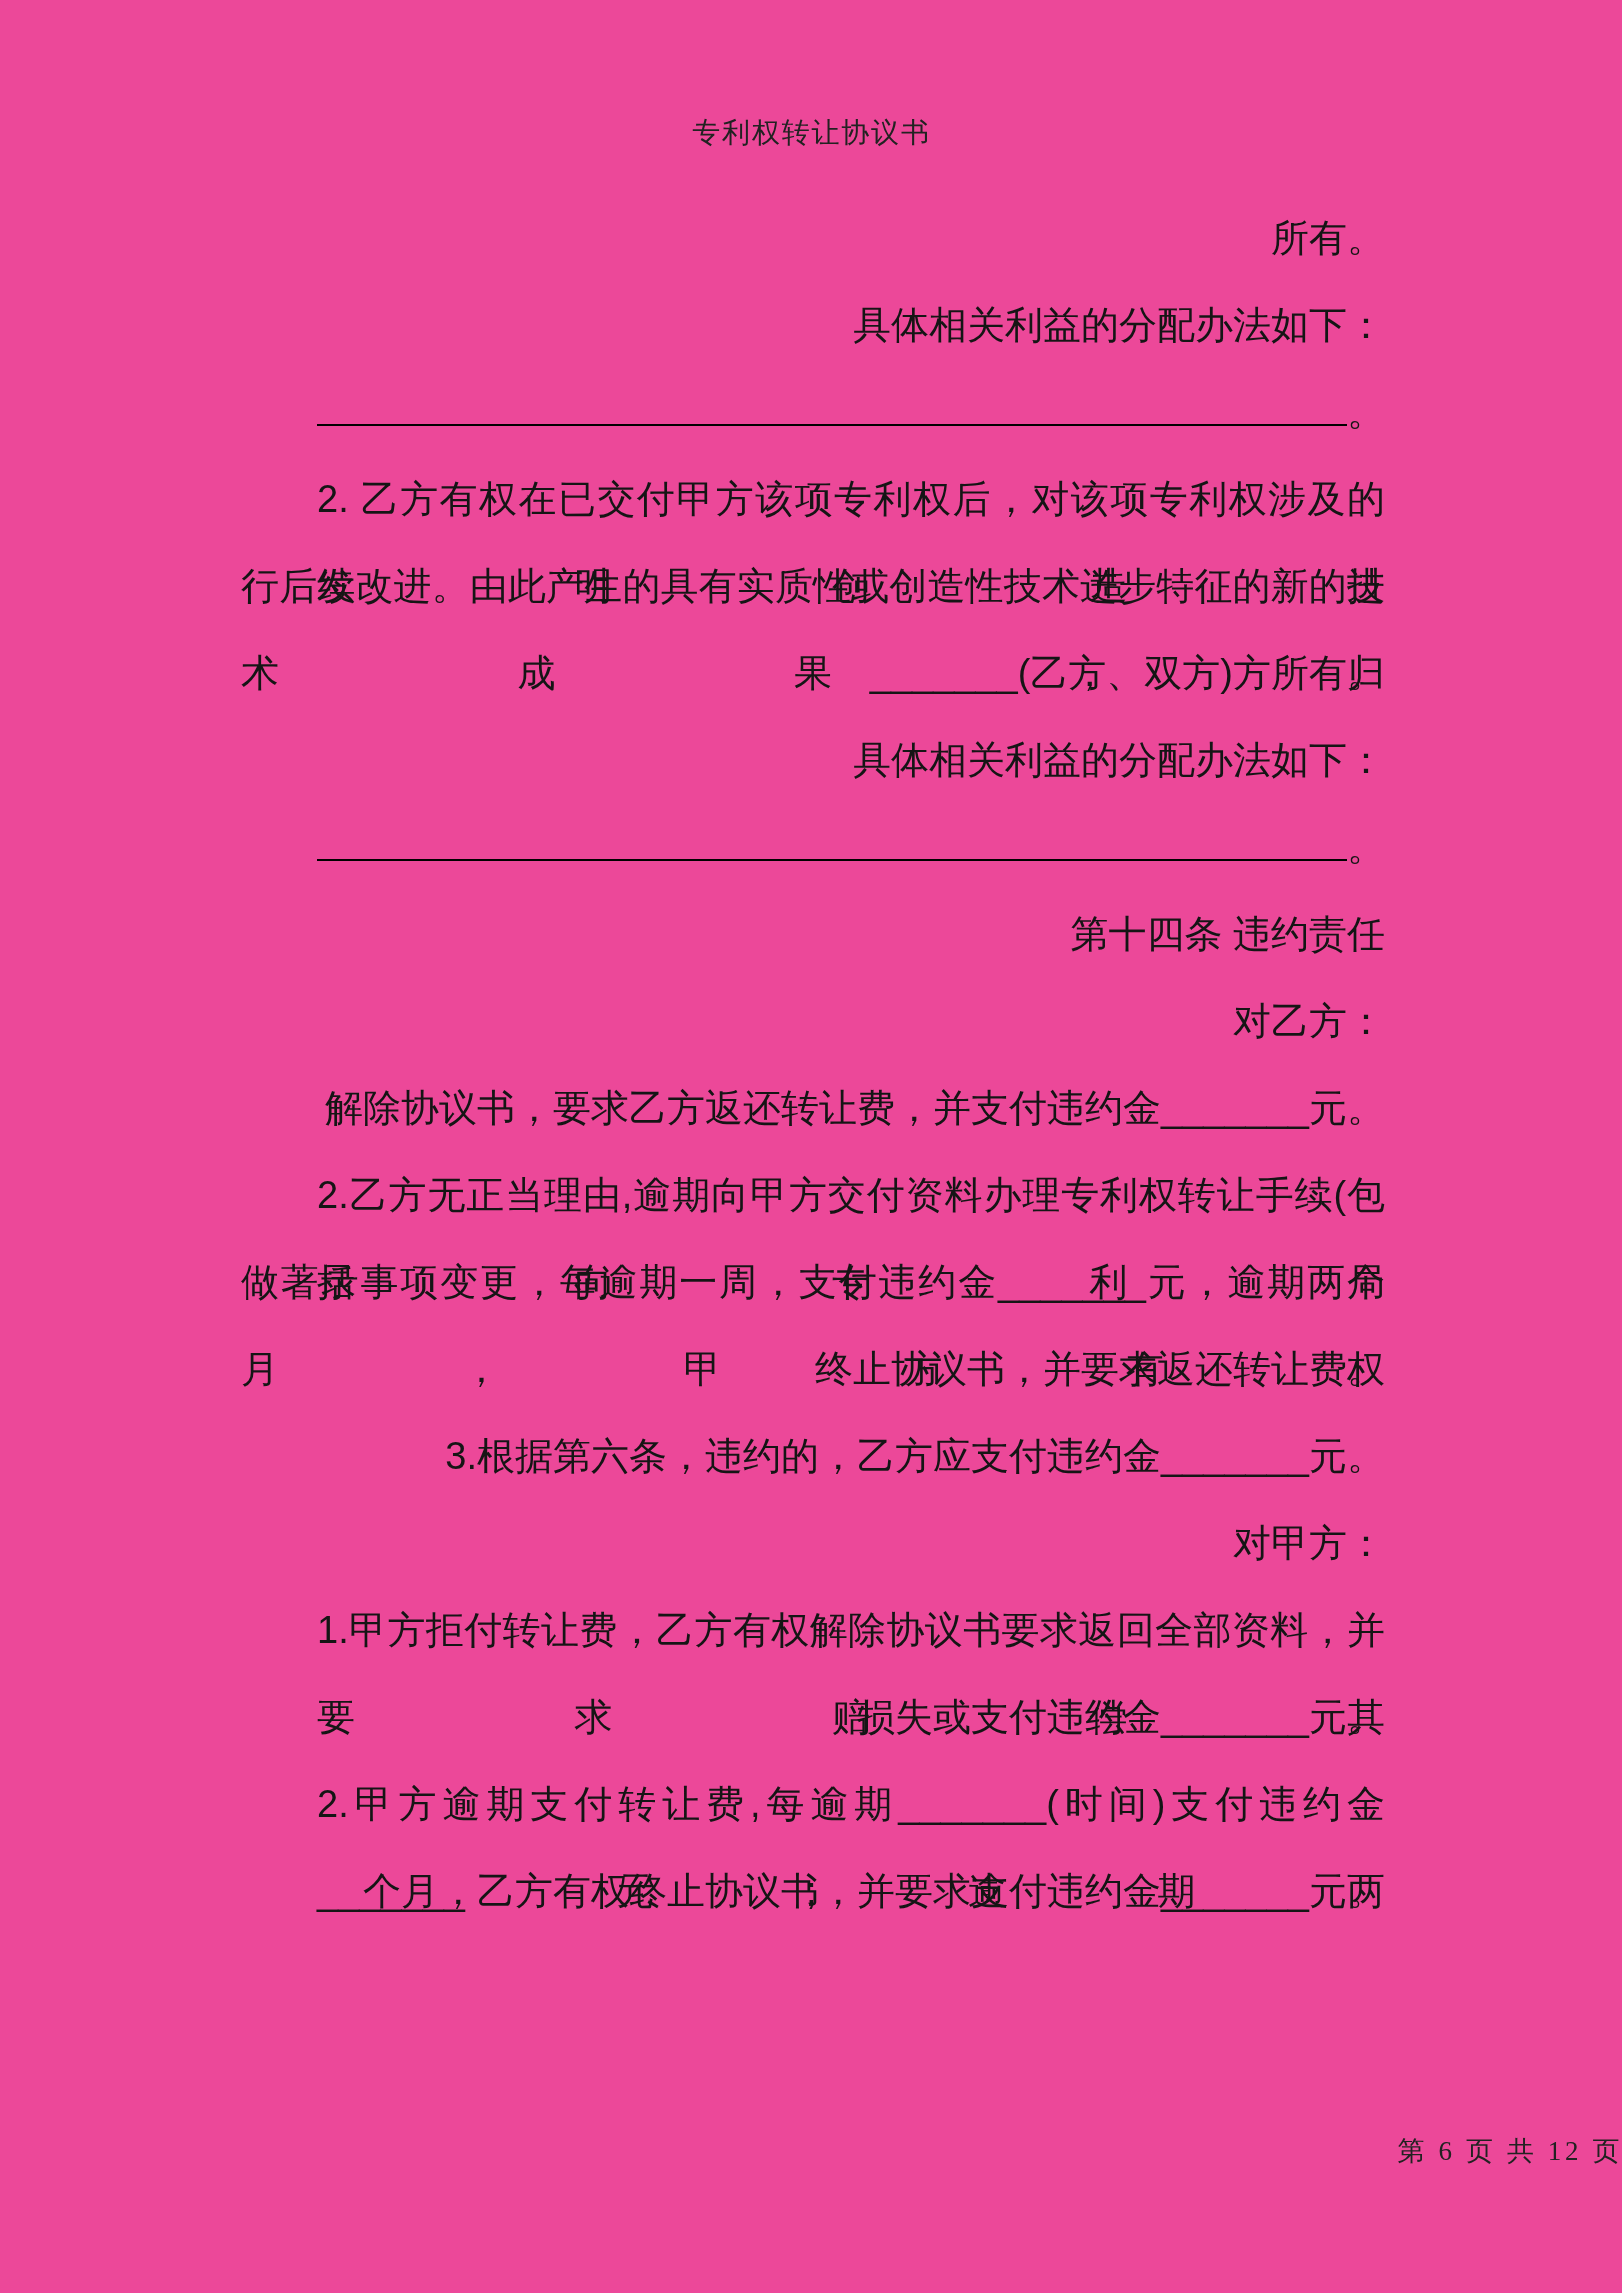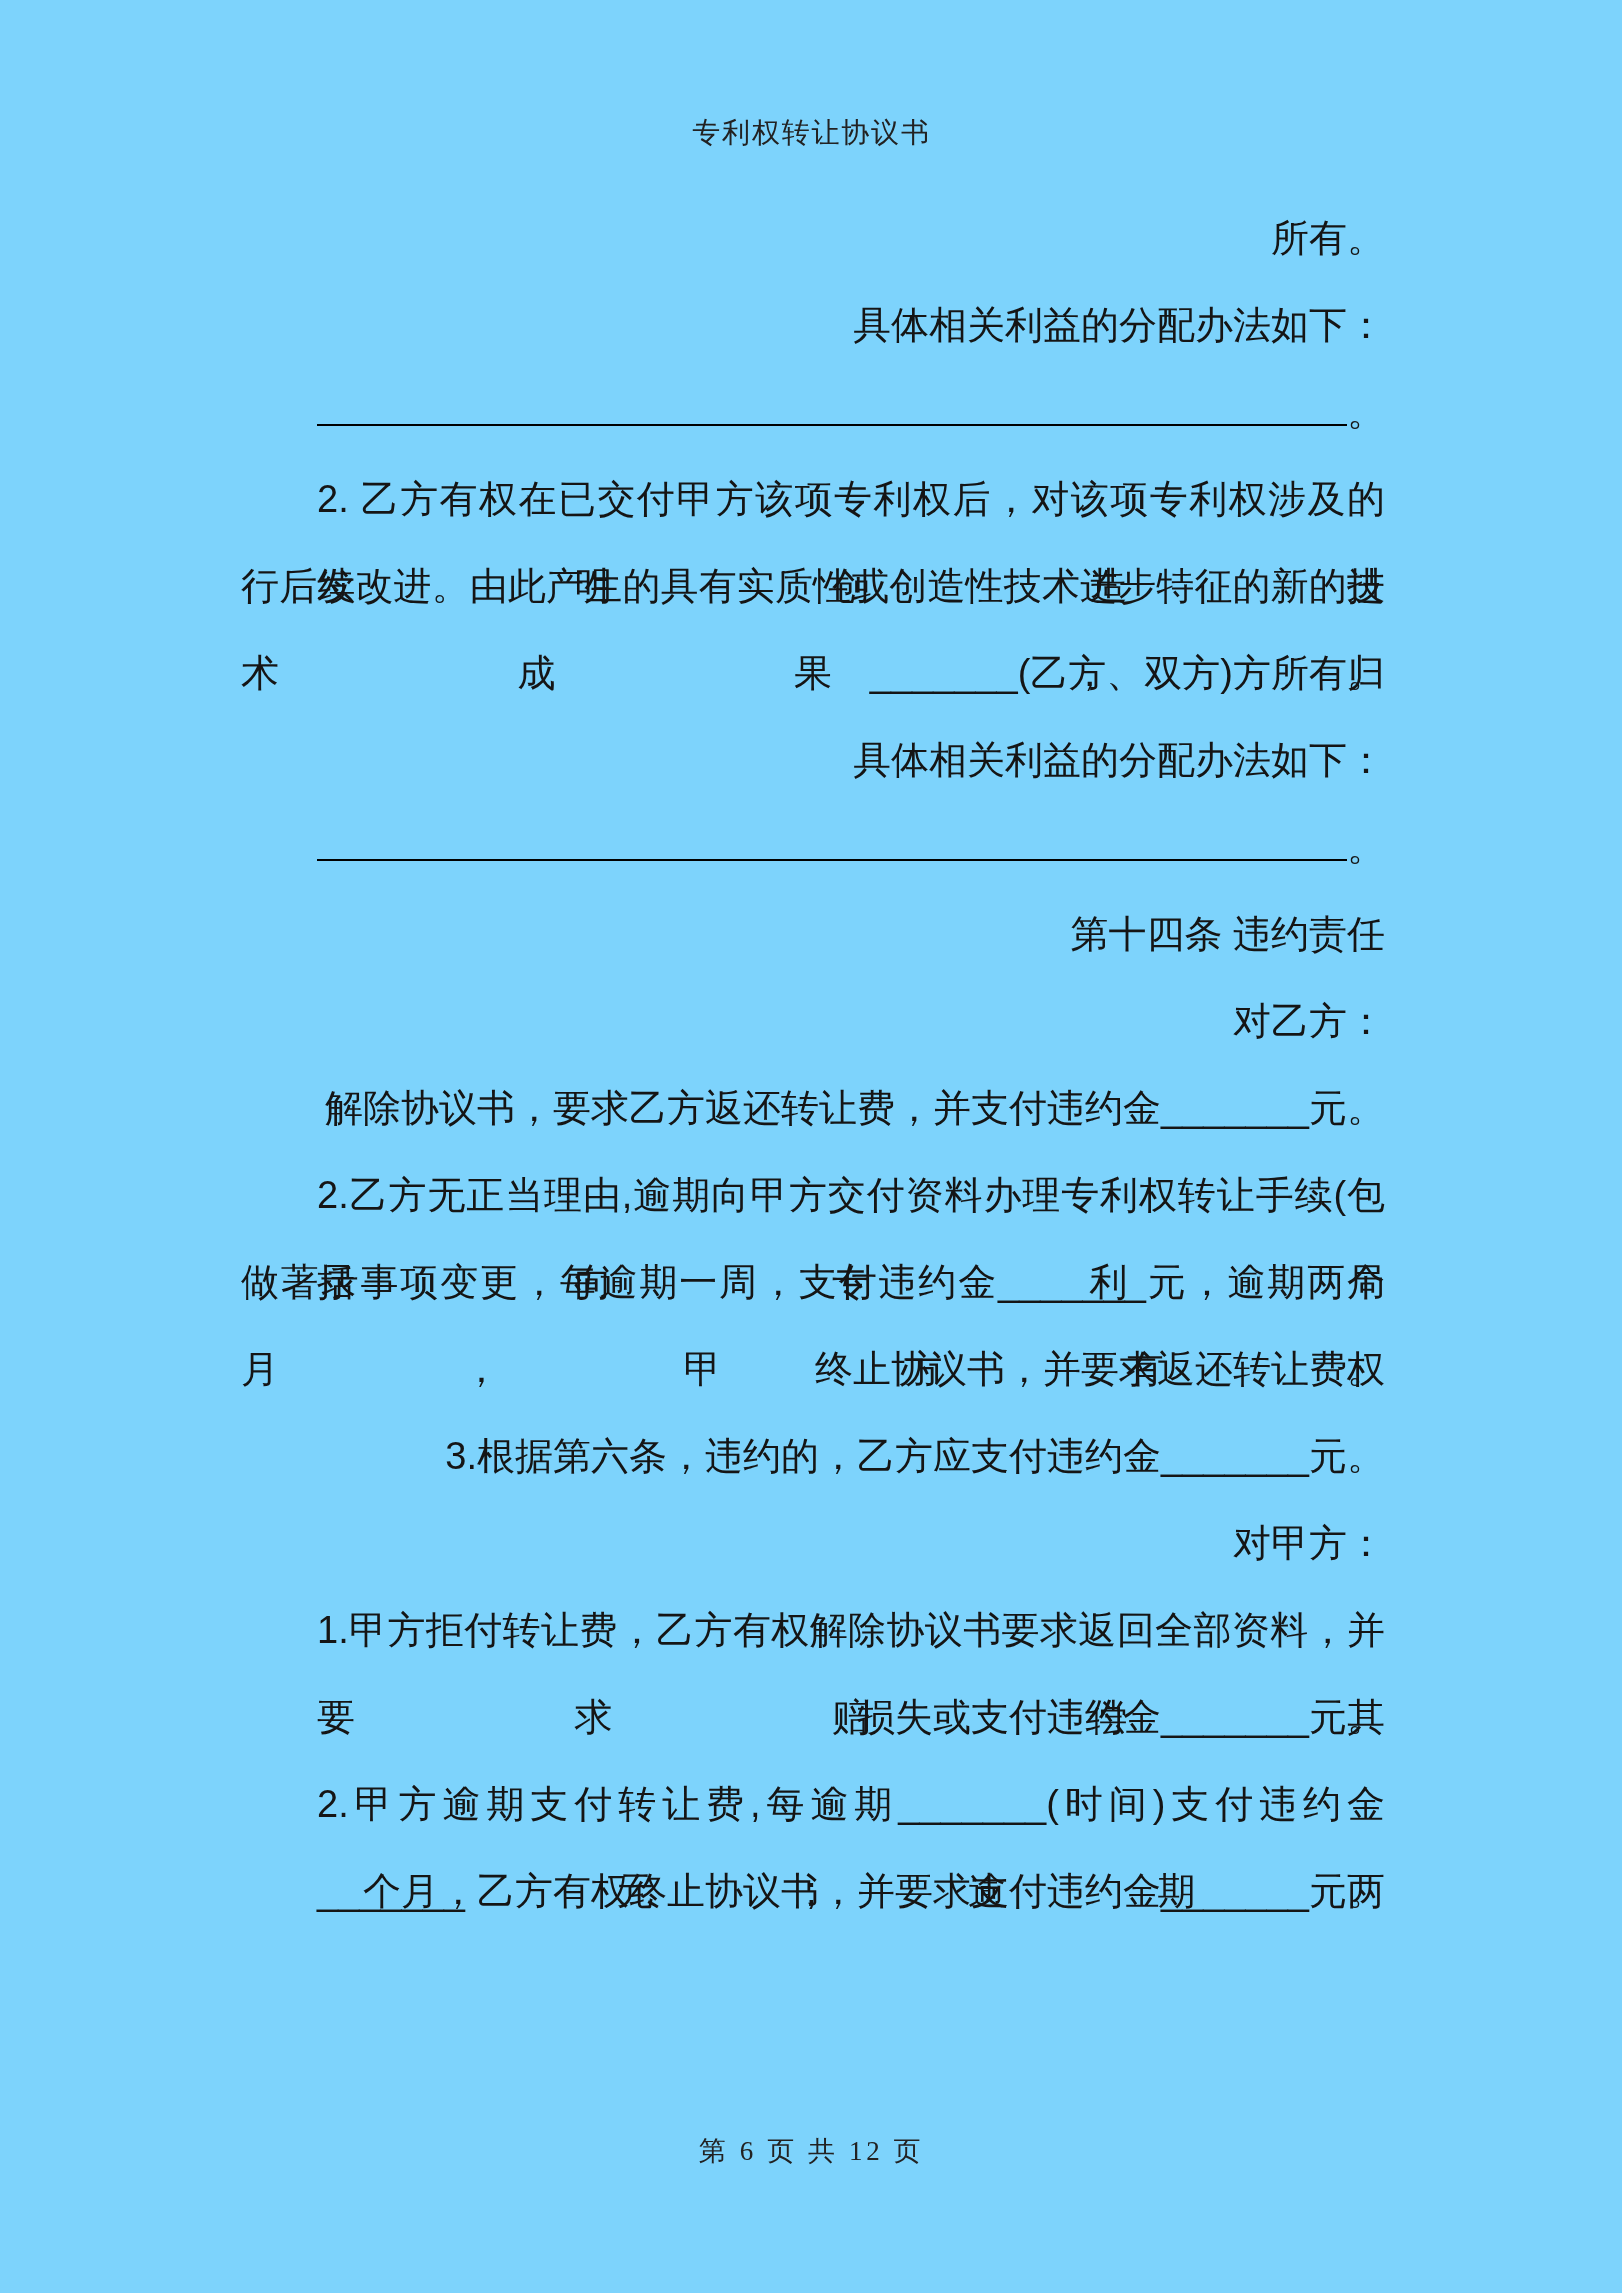--- a/index.html
+++ b/index.html
@@ -4,21 +4,21 @@
 <style>
   html, body {
     margin: 0;
     padding: 0;
     background: #ffffff;
   }
   .page {
     position: relative;
     width: 1623px;
     height: 2294px;
-    background: #7dd3fc;
+    background: #ec4899;
     overflow: hidden;
     color: #111;
   }
   .doc-header {
     position: absolute;
     top: 115px;
     left: 0;
     width: 100%;
     text-align: center;
     font-family: "Liberation Serif", serif;
@@ -66,21 +66,21 @@
     margin-bottom: 30px;
   }
   .rule-period {
     flex: 0 0 auto;
   }
   .doc-footer {
     position: absolute;
     top: 2134px;
     left: 0;
     width: 100%;
-    text-align: center;
+    text-align: right;
     font-family: "Liberation Serif", serif;
     font-size: 27px;
     line-height: 35px;
     color: #222;
     letter-spacing: 3.6px;
   }
 </style>
 </head>
 <body>
 

